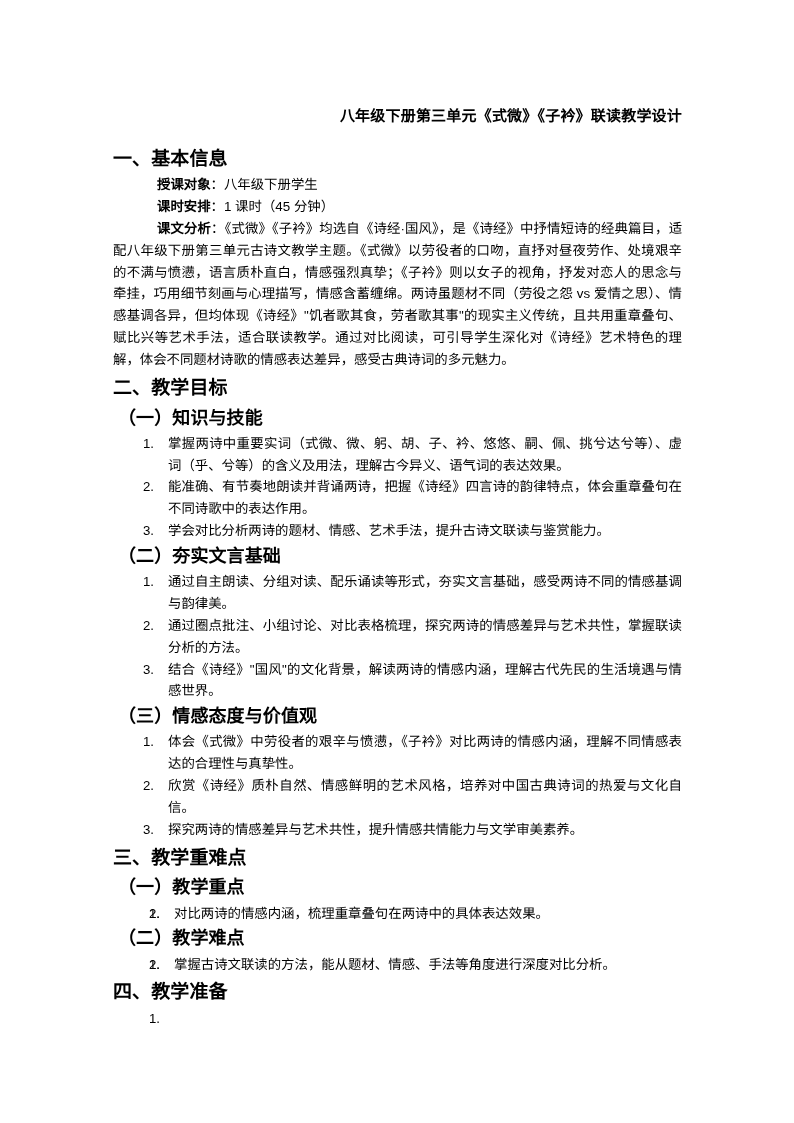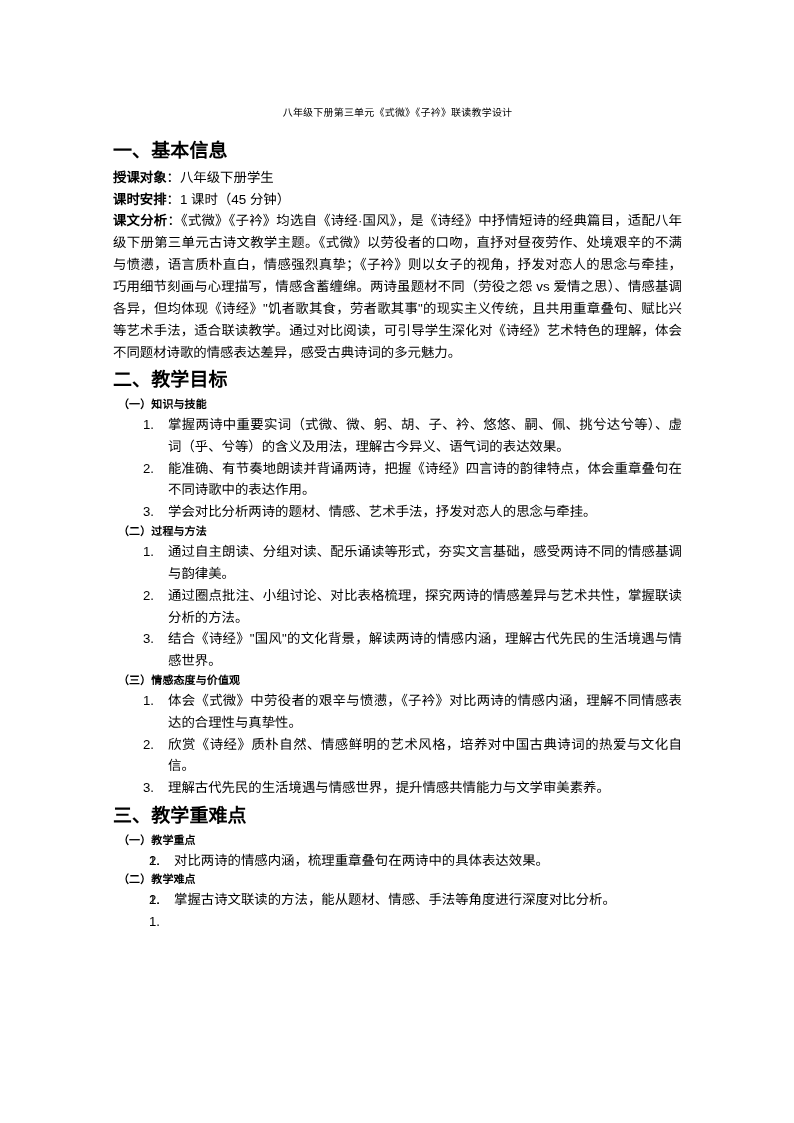--- a/index.html
+++ b/index.html
@@ -17,50 +17,51 @@
   }
   .page {
     position: relative;
     width: 794px;
     height: 1123px;
     box-sizing: border-box;
     padding: 96px 112px 60px 113px;
     background: #ffffff;
   }
   .doc-title {
-    text-align: center;
-    font-size: 10px;
-    font-weight: normal;
+    text-align: right;
+    font-size: 15px;
+    font-weight: bold;
     letter-spacing: 0.2px;
     margin: 9px 0 16px 0;
     line-height: 1.5;
   }
   .h1 {
     font-size: 19px;
     font-weight: bold;
     line-height: 1.62;
     margin: 2px 0 0 0;
     letter-spacing: 0.1px;
   }
   .h2 {
-    font-size: 11px;
+    font-size: 18px;
     font-weight: bold;
     line-height: 1.62;
     margin: 0 0 0 5px;
     letter-spacing: 0.1px;
   }
   .para {
     font-size: 13.4px;
     line-height: 1.63;
     margin: 0;
     text-align: justify;
     text-justify: inter-ideograph;
   }
   .para .lbl {
     font-weight: bold;
+    margin-left: 44px;
   }
   .olist {
     list-style: none;
     margin: 0;
     padding: 0;
   }
   .olist > li {
     position: relative;
     font-size: 13.4px;
     line-height: 1.63;
@@ -98,48 +99,49 @@
   <p class="para"><span class="lbl">课时安排</span><span>：</span><span>1 课时（45 分钟）</span></p>
 
   <p class="para"><span class="lbl">课文分析</span><span>：</span><span>《式微》《子衿》均选自《诗经·国风》，是《诗经》中抒情短诗的经典篇目，适配八年级下册第三单元古诗文教学主题。《式微》以劳役者的口吻，直抒对昼夜劳作、处境艰辛的不满与愤懑，语言质朴直白，情感强烈真挚；《子衿》则以女子的视角，抒发对恋人的思念与牵挂，巧用细节刻画与心理描写，情感含蓄缠绵。两诗虽题材不同（劳役之怨 vs 爱情之思）、情感基调各异，但均体现《诗经》"饥者歌其食，劳者歌其事"的现实主义传统，且共用重章叠句、赋比兴等艺术手法，适合联读教学。通过对比阅读，可引导学生深化对《诗经》艺术特色的理解，体会不同题材诗歌的情感表达差异，感受古典诗词的多元魅力。</span></p>
 
   <div class="h1">二、教学目标</div>
 
   <div class="h2">（一）知识与技能</div>
   <ol class="olist">
     <li><span class="num">1.</span><span>掌握两诗中重要实词（式微、微、躬、胡、子、衿、悠悠、嗣、佩、挑兮达兮等）、虚词（乎、兮等）的含义及用法，理解古今异义、语气词的表达效果。</span></li>
     <li><span class="num">2.</span><span>能准确、有节奏地朗读并背诵两诗，把握《诗经》四言诗的韵律特点，体会重章叠句在不同诗歌中的表达作用。</span></li>
-    <li><span class="num">3.</span><span>学会对比分析两诗的题材、情感、艺术手法，抒发对恋人的思念与牵挂。</span></li>
+    <li><span class="num">3.</span><span>学会对比分析两诗的题材、情感、艺术手法，提升古诗文联读与鉴赏能力。</span></li>
   </ol>
 
-  <div class="h2">（二）过程与方法</div>
+  <div class="h2">（二）夯实文言基础</div>
   <ol class="olist">
     <li><span class="num">1.</span><span>通过自主朗读、分组对读、配乐诵读等形式，夯实文言基础，感受两诗不同的情感基调与韵律美。</span></li>
     <li><span class="num">2.</span><span>通过圈点批注、小组讨论、对比表格梳理，探究两诗的情感差异与艺术共性，掌握联读分析的方法。</span></li>
     <li><span class="num">3.</span><span>结合《诗经》"国风"的文化背景，解读两诗的情感内涵，理解古代先民的生活境遇与情感世界。</span></li>
   </ol>
 
   <div class="h2">（三）情感态度与价值观</div>
   <ol class="olist">
     <li><span class="num">1.</span><span>体会《式微》中劳役者的艰辛与愤懑，《子衿》对比两诗的情感内涵，理解不同情感表达的合理性与真挚性。</span></li>
     <li><span class="num">2.</span><span>欣赏《诗经》质朴自然、情感鲜明的艺术风格，培养对中国古典诗词的热爱与文化自信。</span></li>
-    <li><span class="num">3.</span><span>理解古代先民的生活境遇与情感世界，提升情感共情能力与文学审美素养。</span></li>
+    <li><span class="num">3.</span><span>探究两诗的情感差异与艺术共性，提升情感共情能力与文学审美素养。</span></li>
   </ol>
 
   <div class="h1">三、教学重难点</div>
 
   <div class="h2">（一）教学重点</div>
   <ol class="olist deep">
     <li><span class="num">1.</span></li>
     <li><span class="num">2.</span><span>对比两诗的情感内涵，梳理重章叠句在两诗中的具体表达效果。</span></li>
   </ol>
 
   <div class="h2">（二）教学难点</div>
   <ol class="olist deep">
     <li><span class="num">1.</span></li>
     <li><span class="num">2.</span><span>掌握古诗文联读的方法，能从题材、情感、手法等角度进行深度对比分析。</span></li>
   </ol>
 
+  <div class="h1">四、教学准备</div>
   <ol class="olist deep">
     <li><span class="num">1.</span></li>
   </ol>
 
 </div>
 
 </body></html>

